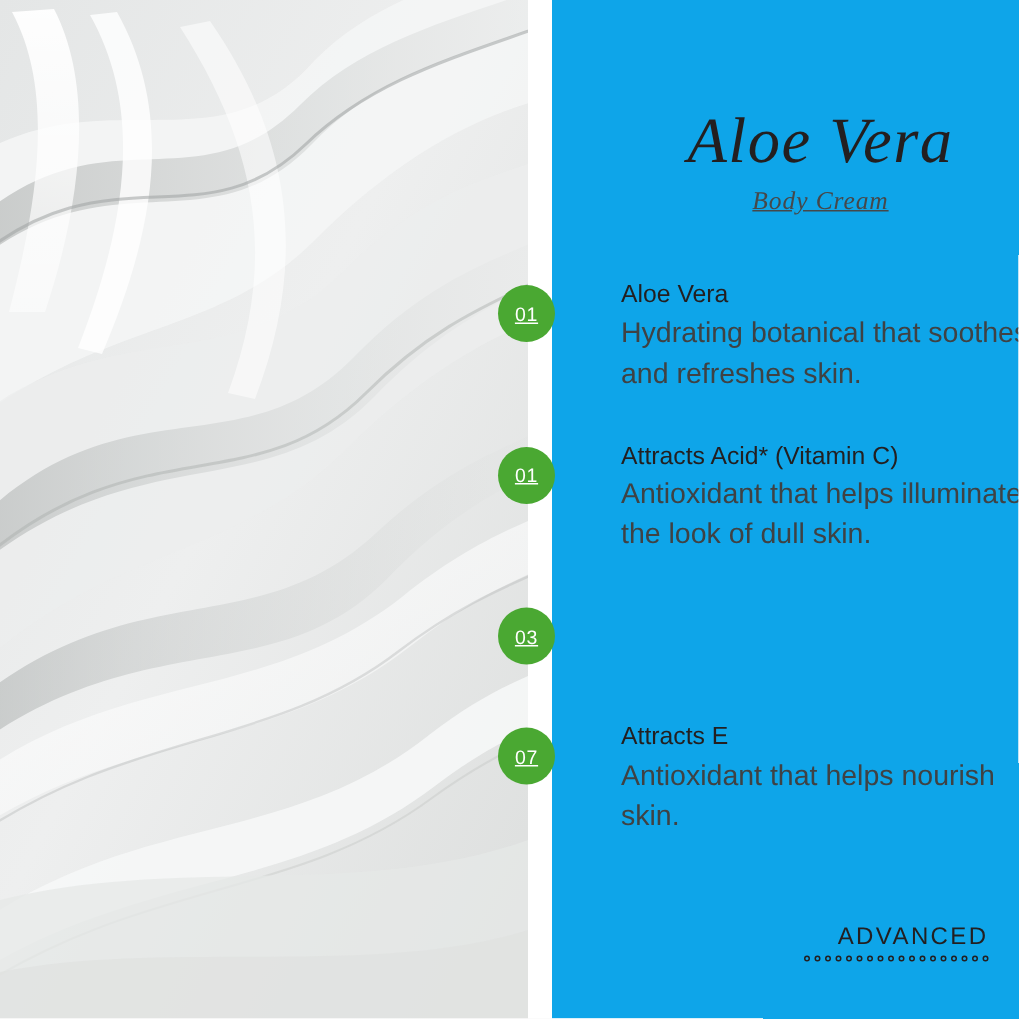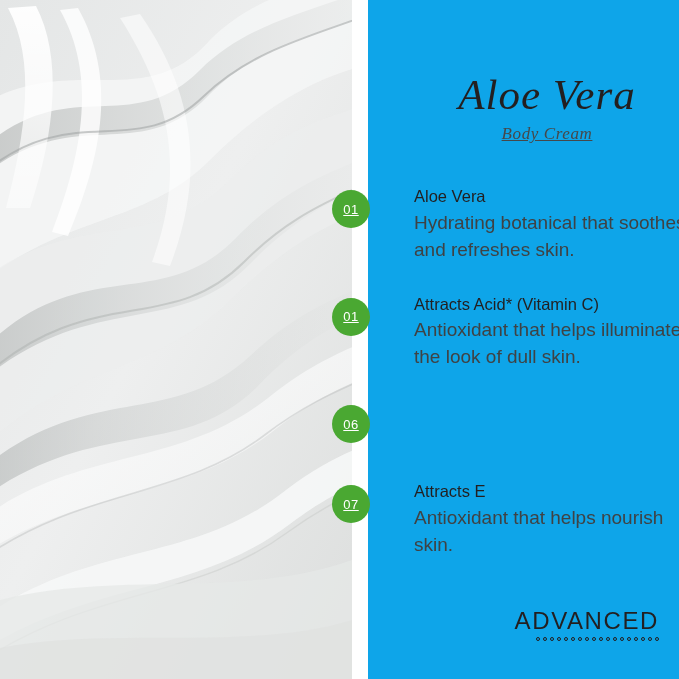--- a/index.html
+++ b/index.html
@@ -120,21 +120,21 @@
   .row-3 { margin-bottom: 28px; }
 
   
   .brand {
     position: absolute;
     right: 36px;
     bottom: 36px;
     text-align: right;
   }
   .brand-line1 {
-    font-size: 24px;
+    font-size: 16px;
     letter-spacing: 1.6px;
     color: #231f20;
     line-height: 1.1;
   }
   .brand-dots {
     margin: 3px 0 2px 0;
     display: flex;
     justify-content: flex-end;
     gap: 3px;
   }
@@ -234,21 +234,21 @@
 
       <div class="ing-row row-2">
         <div class="badge">01</div>
         <div class="ing-text">
           <div class="ing-name">Attracts Acid* (Vitamin C)</div>
           <div class="ing-desc">Antioxidant that helps illuminate the look of dull skin.</div>
         </div>
       </div>
 
       <div class="ing-row row-3">
-        <div class="badge">06</div>
+        <div class="badge">03</div>
       </div>
 
       <div class="ing-row row-4">
         <div class="badge">07</div>
         <div class="ing-text">
           <div class="ing-name">Attracts E</div>
           <div class="ing-desc">Antioxidant that helps nourish skin.</div>
         </div>
       </div>
 

